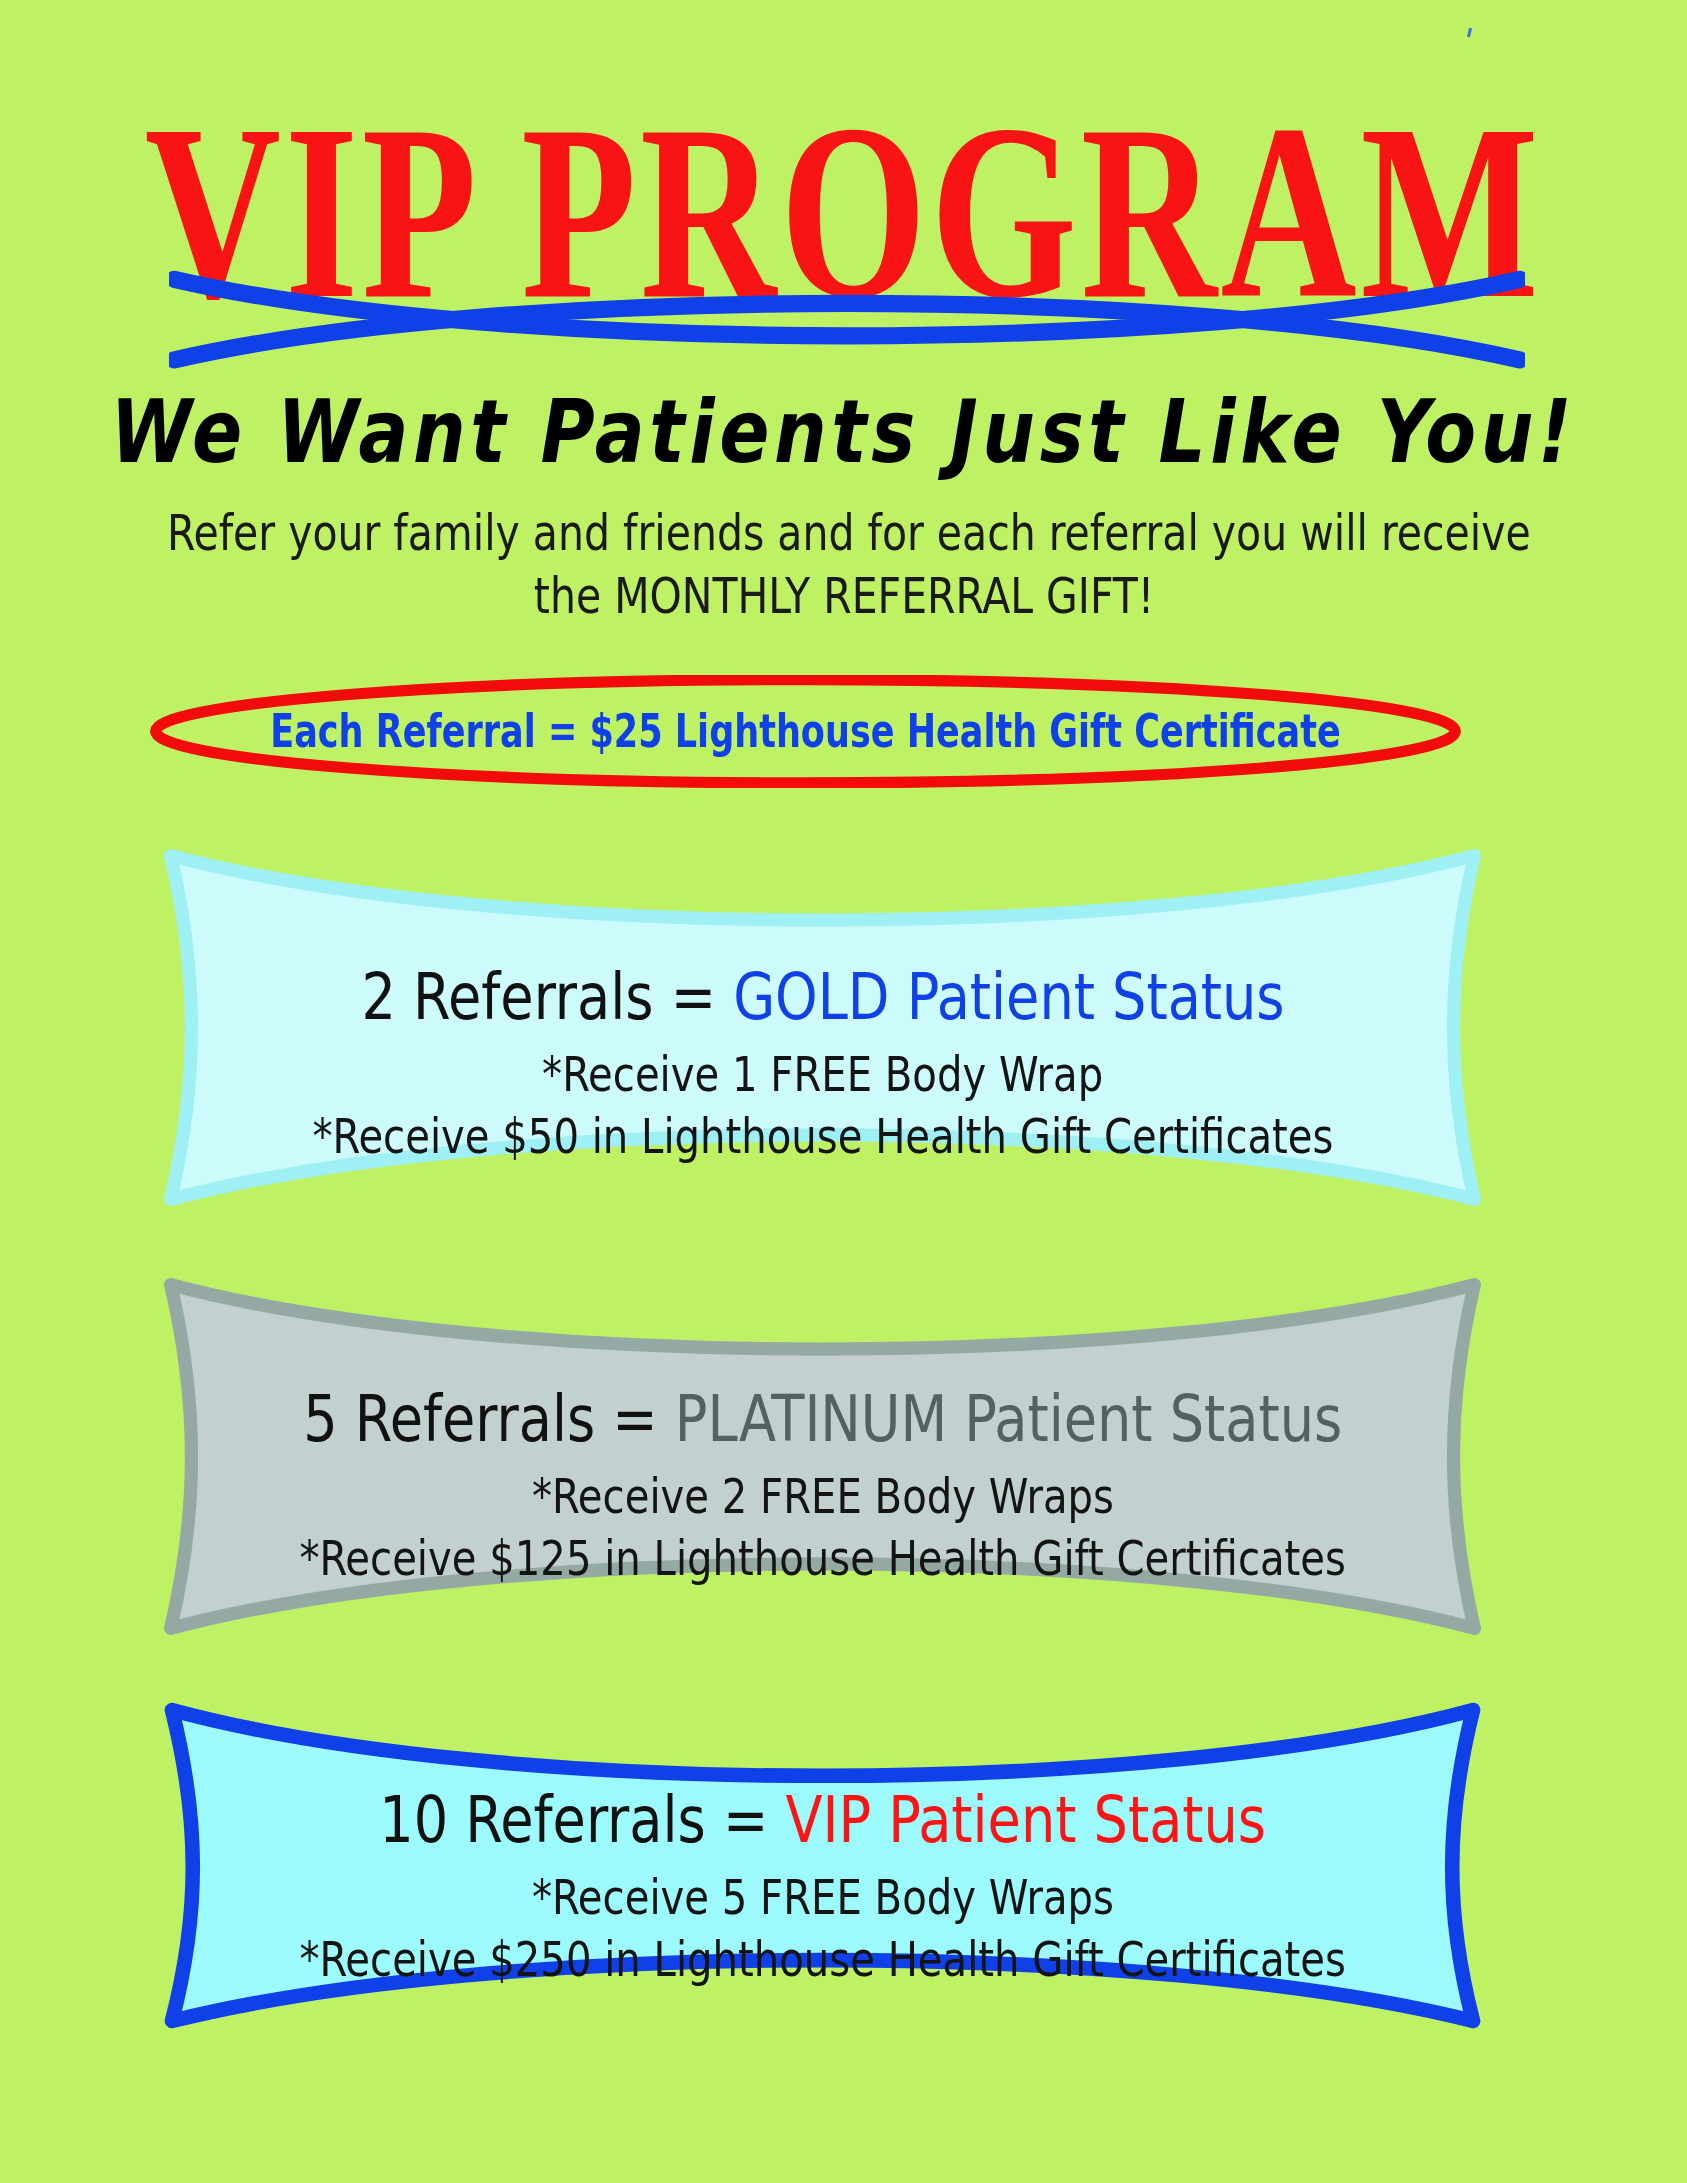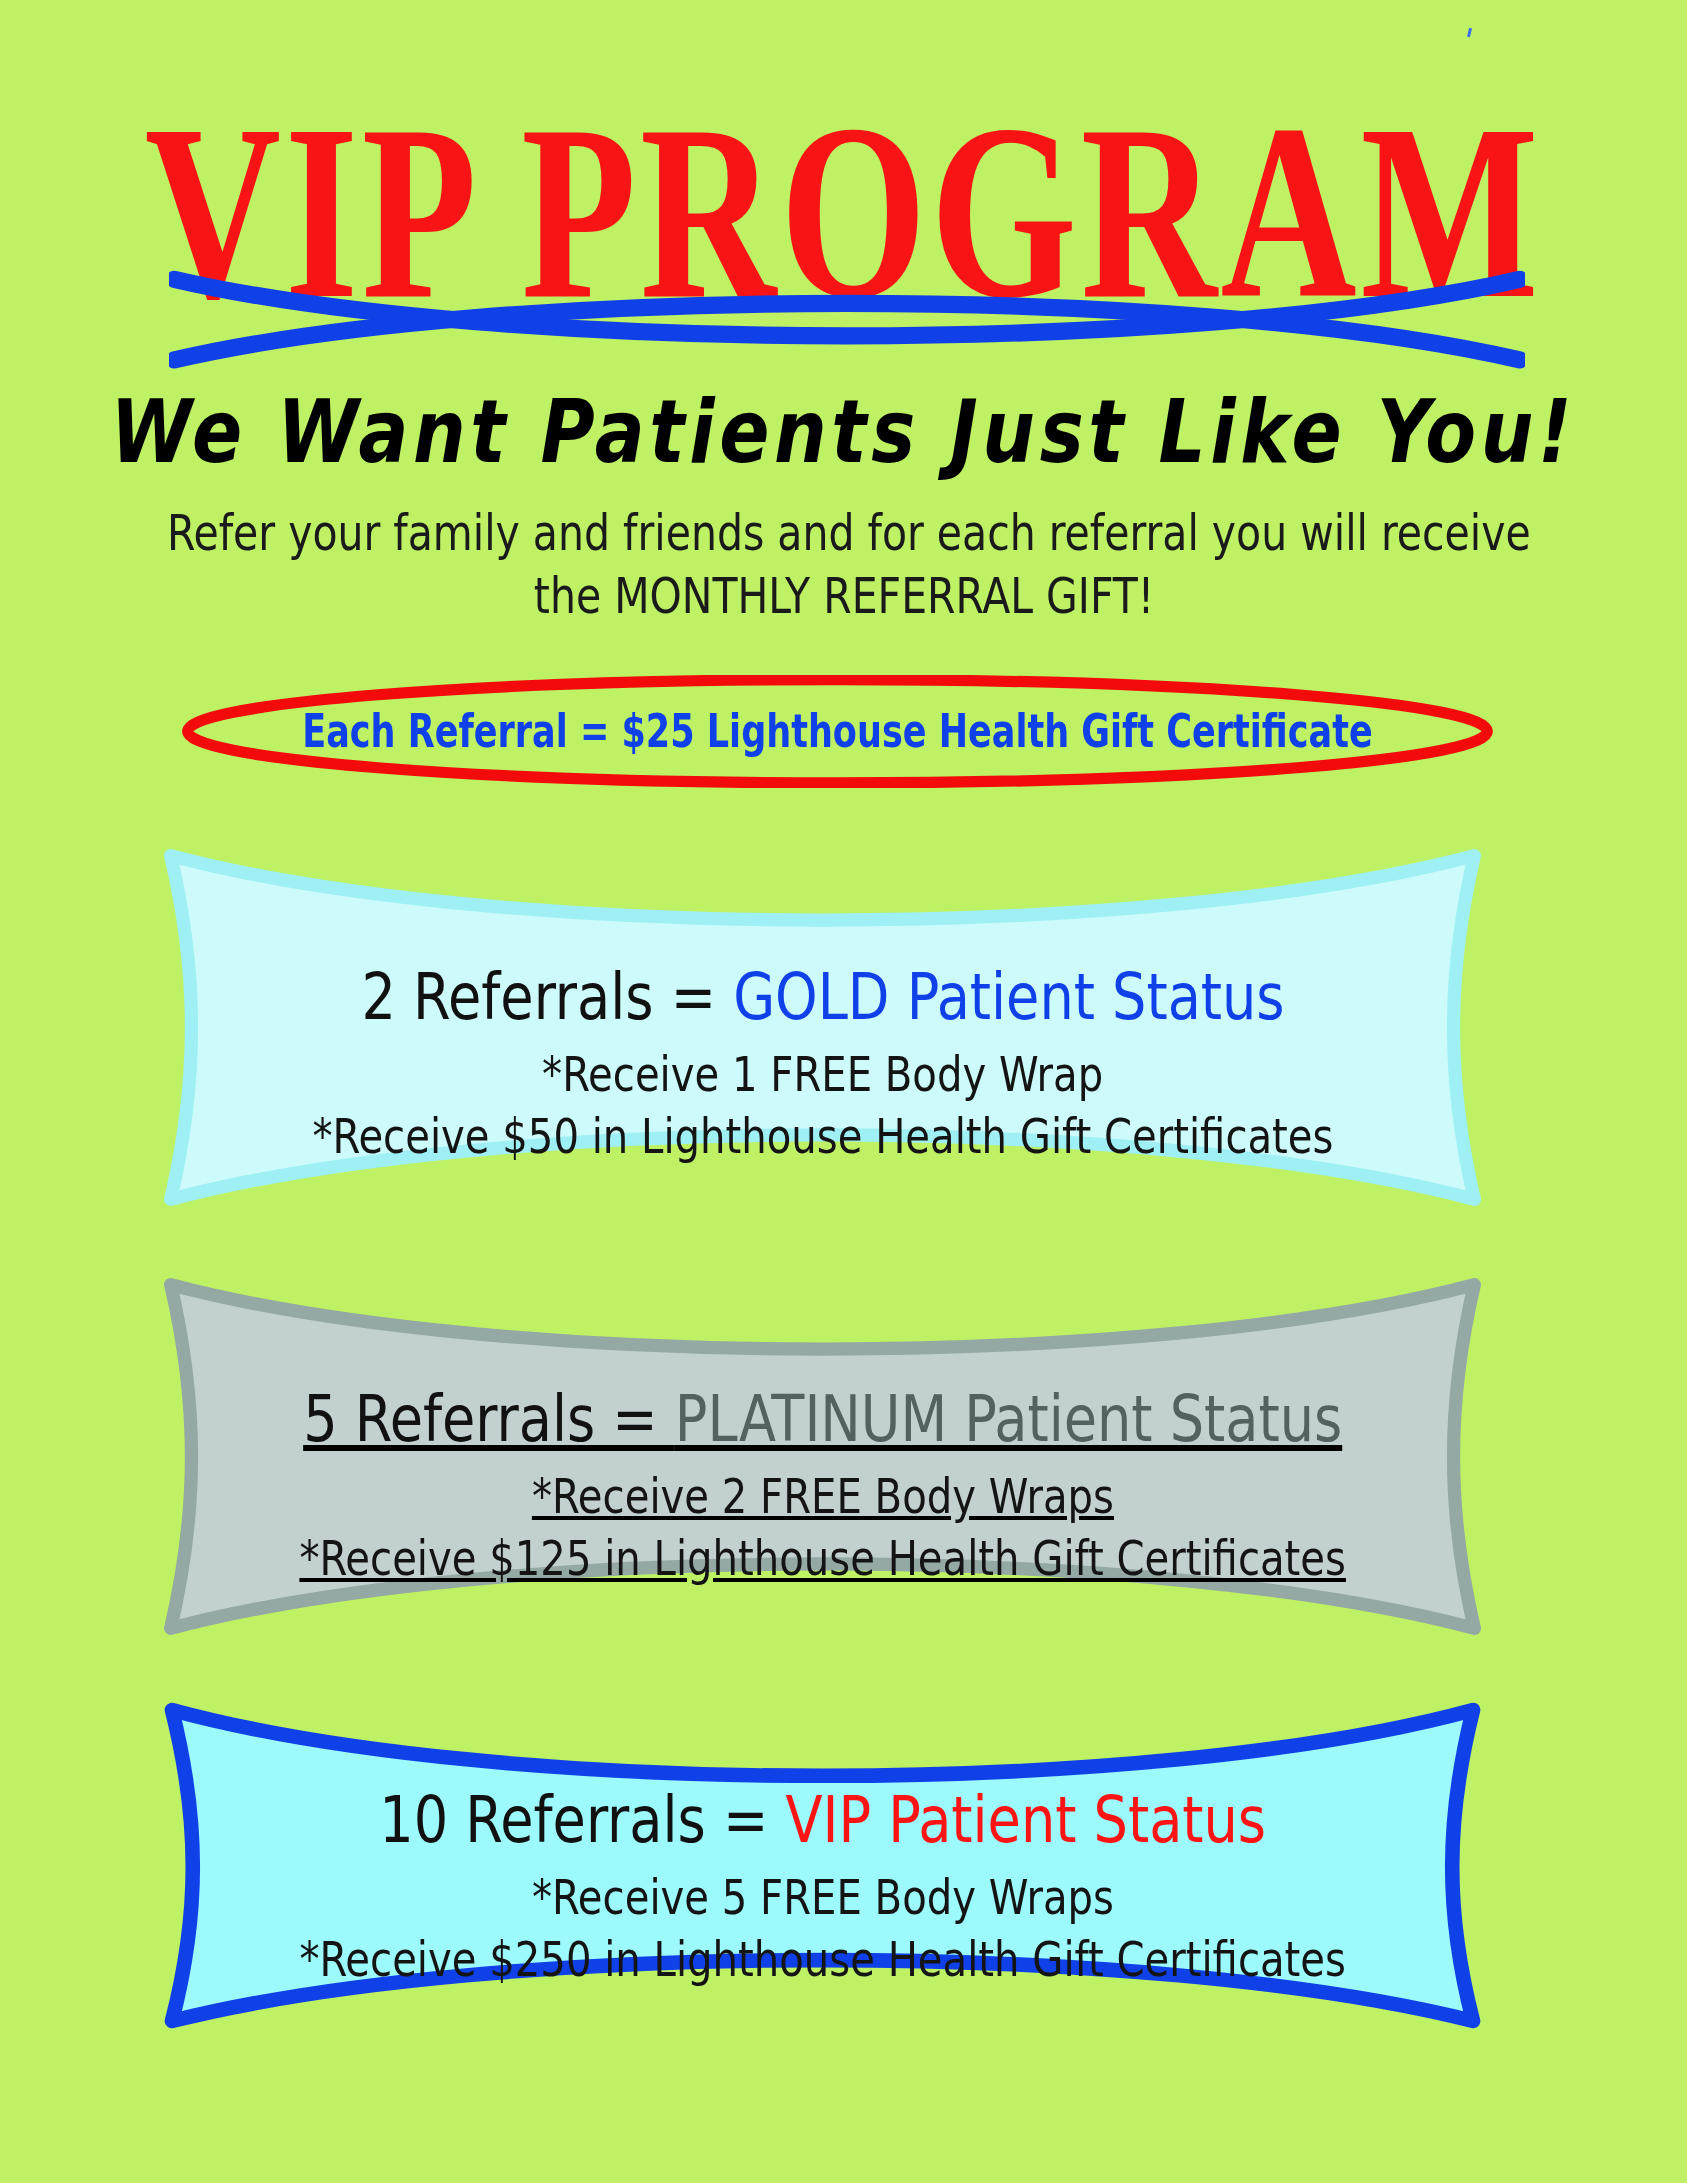--- a/index.html
+++ b/index.html
@@ -80,21 +80,21 @@
     line-height: 1.28;
     color: #1a1a1a;
     transform: scaleX(0.93);
     transform-origin: 50% 0;
   }
   .lede div { white-space: nowrap; }
 
   
   .oval-wrap {
     position: absolute;
-    left: 180px;
+    left: 148px;
     top: 675px;
     width: 1315px;
     height: 112px;
   }
   .oval-wrap svg { display: block; }
   .oval-text {
     position: absolute;
     left: 0;
     top: 0;
     width: 1315px;
@@ -153,21 +153,21 @@
     color: #141414;
     white-space: nowrap;
     transform: scaleX(0.93);
   }
 
   #banner-gold { top: 849px; height: 357px; }
   #banner-platinum { top: 1278px; height: 357px; }
   #banner-vip { top: 1702px; height: 327px; }
 
   #banner-gold .banner-body { padding-top: 37px; }
-  #banner-platinum .banner-body { padding-top: 30px; text-decoration: underline; }
+  #banner-platinum .banner-body { padding-top: 30px; }
   #banner-vip .banner-body { padding-top: 22.5px; align-items: center; }
 
   .speck {
     position: absolute;
     left: 1468px;
     top: 28px;
     width: 3.3px;
     height: 9.3px;
     background: #3e6ef0;
     transform: rotate(14deg);

